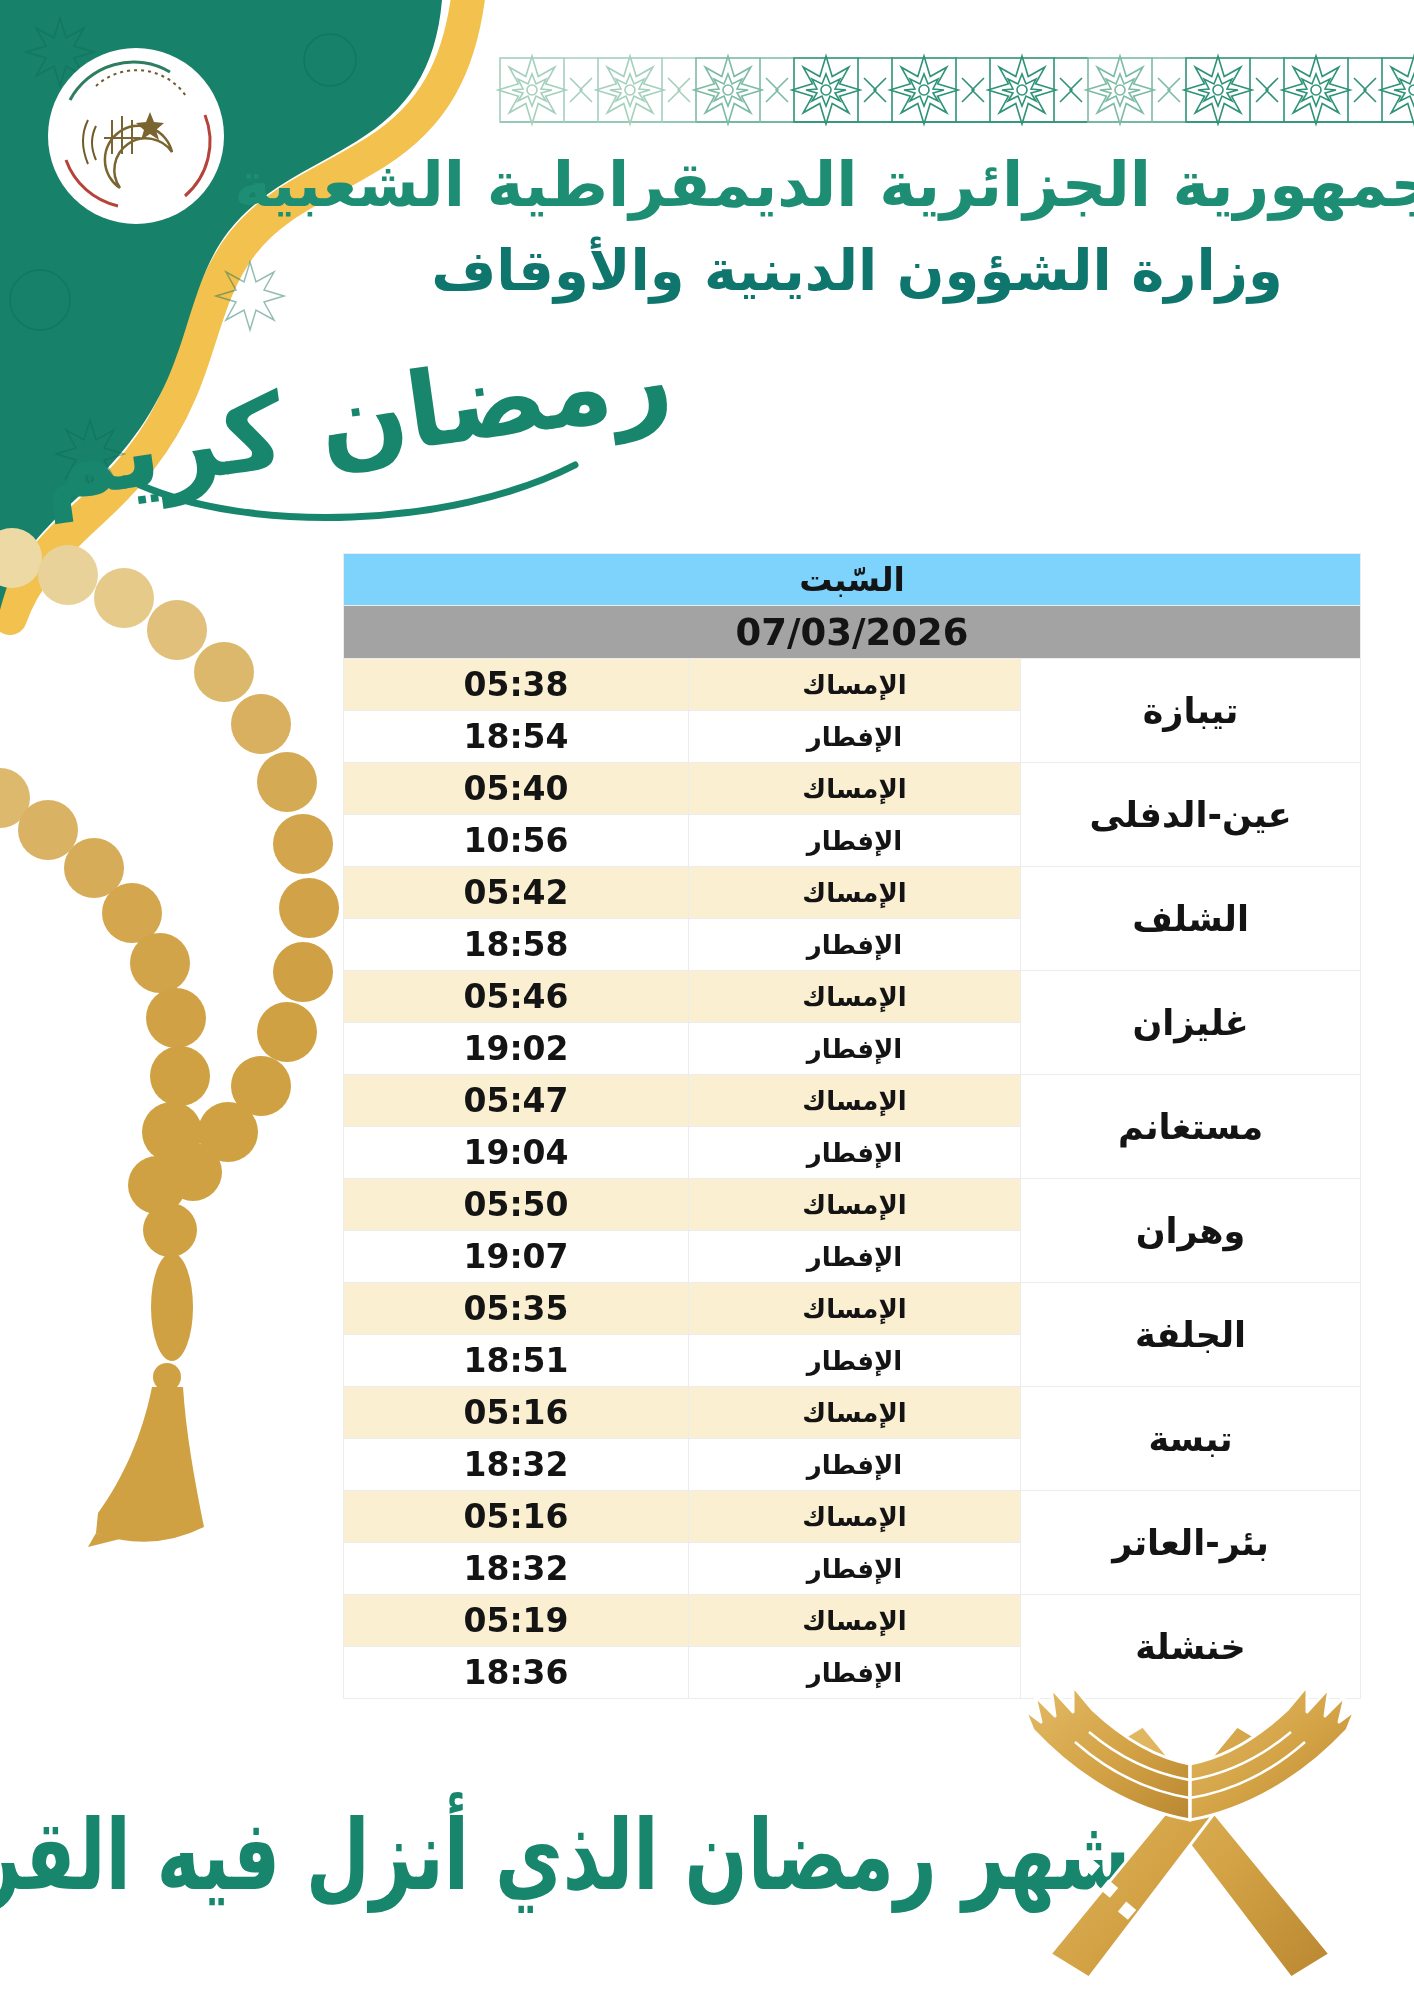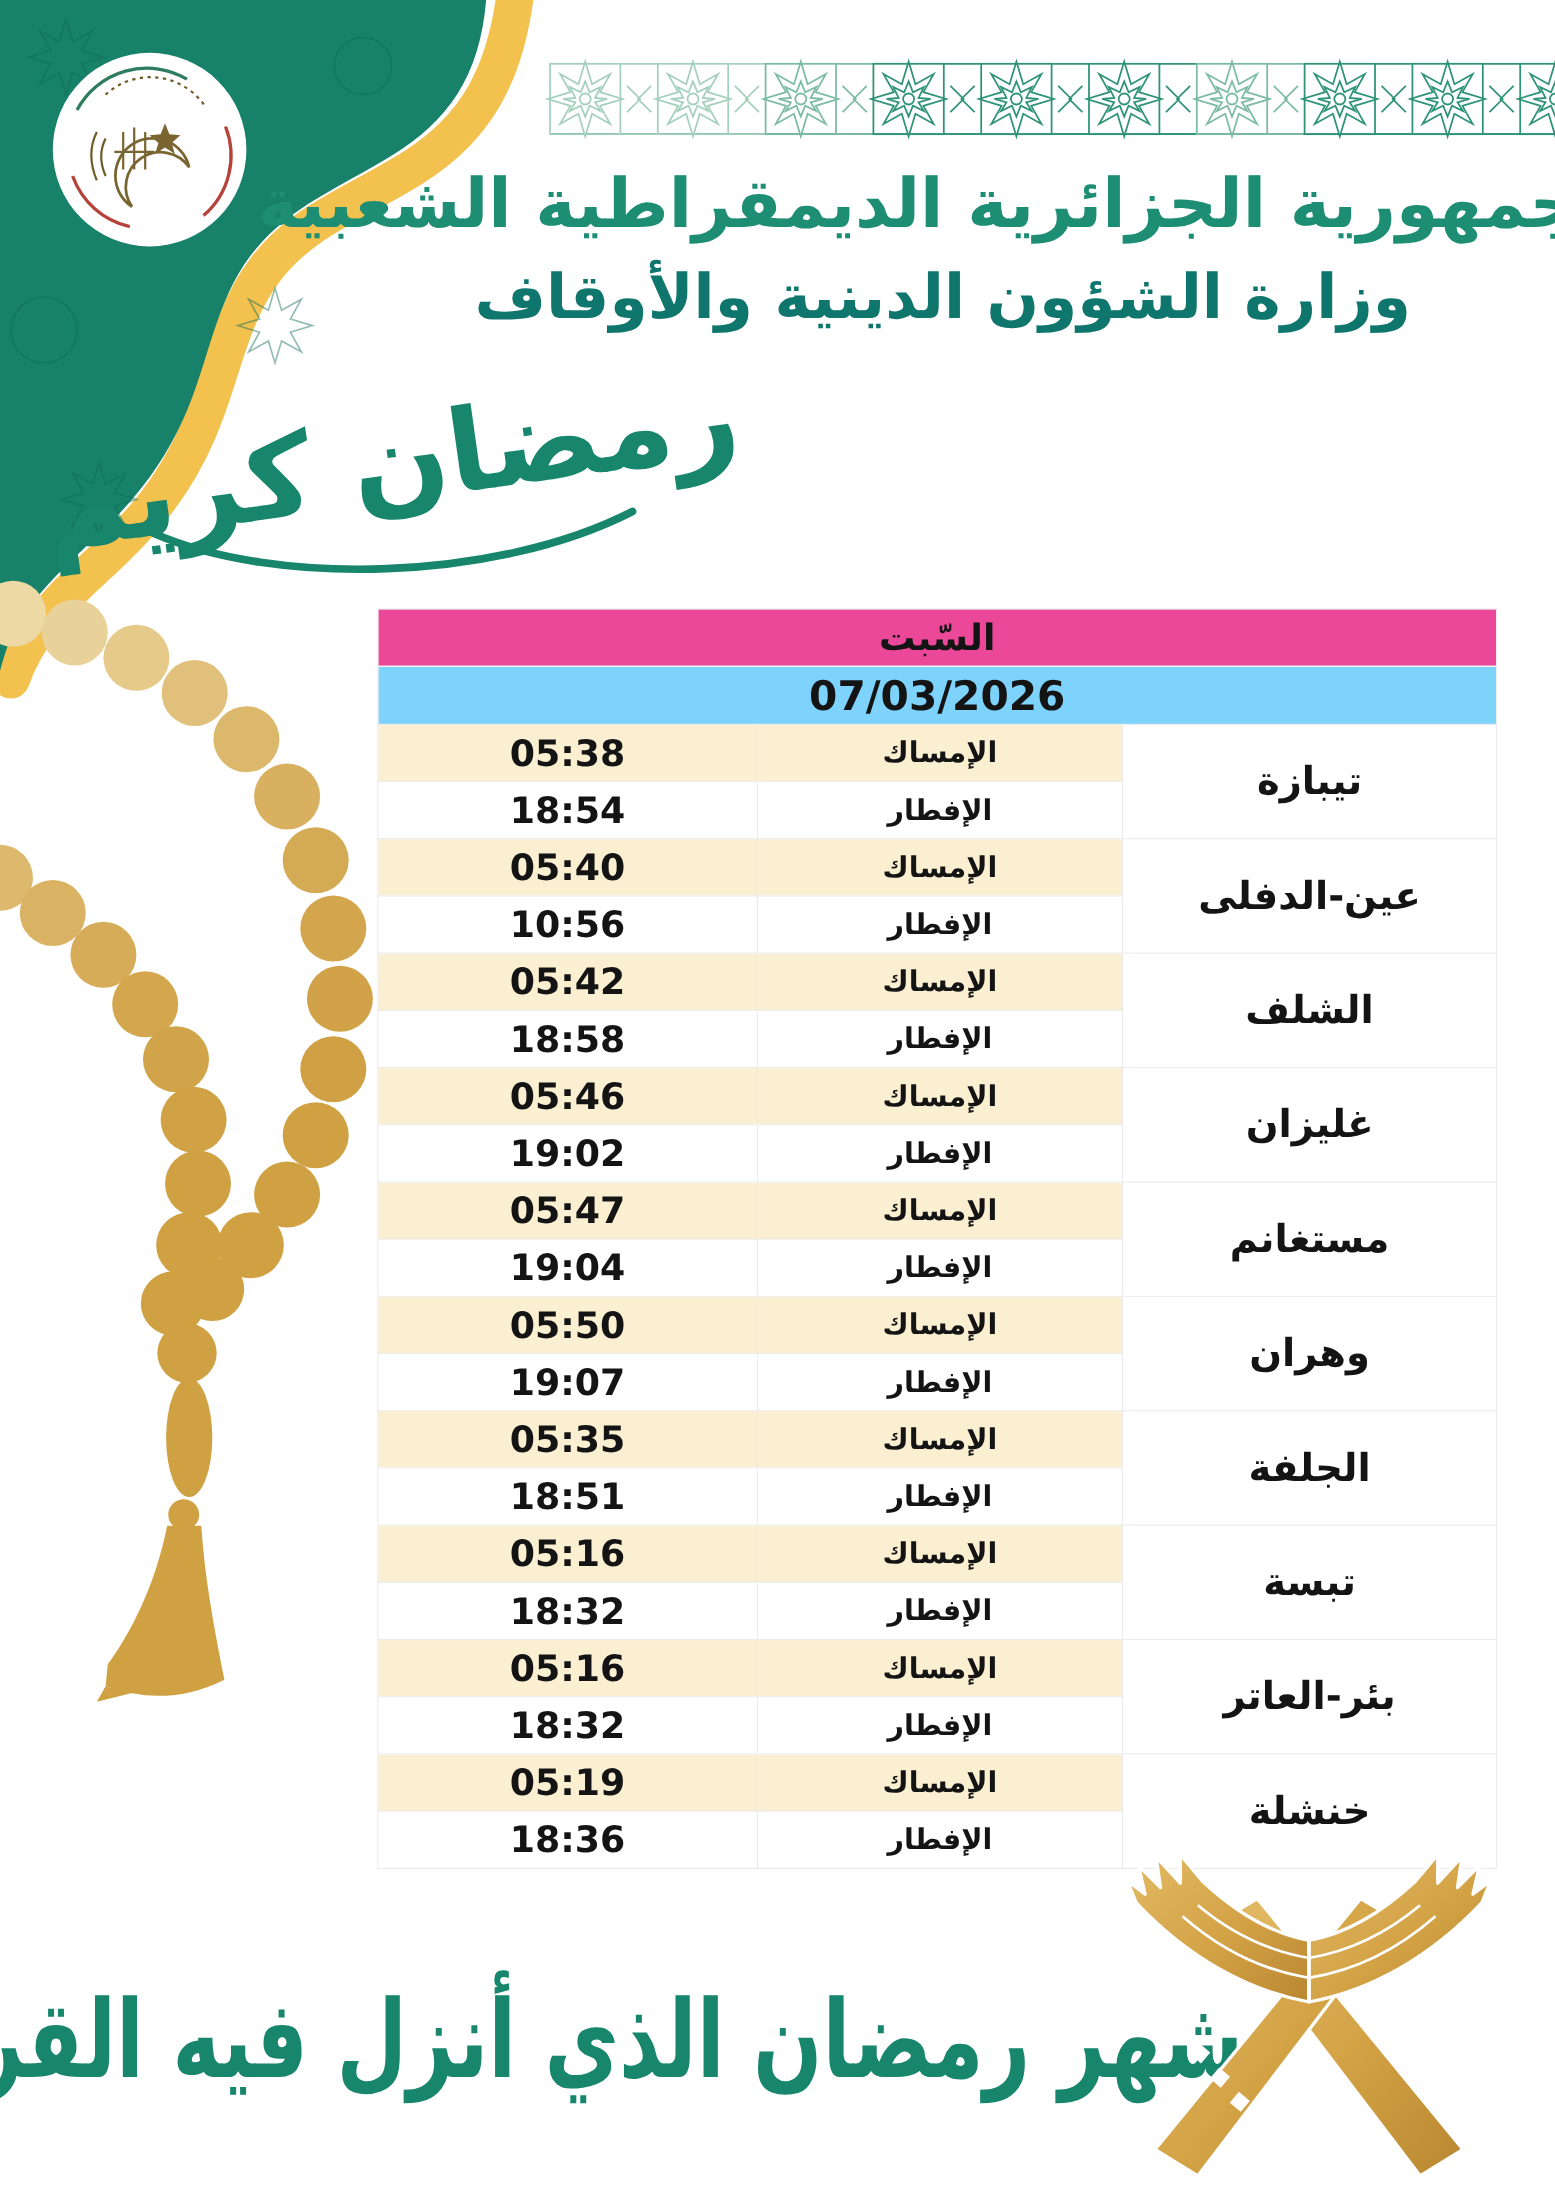--- a/index.html
+++ b/index.html
@@ -48,22 +48,22 @@
     border-collapse:collapse;table-layout:fixed;
     font-weight:bold;color:#141414;
   }
   .times-table td{
     border:1px solid #ececec;text-align:center;vertical-align:middle;
     overflow:hidden;
   }
   .col-city{width:340px;}
   .col-label{width:332px;}
   .col-time{width:345px;}
-  .day-cell{height:49px;background:#ec4899;font-size:33px;margin-left:24px;}
-  .date-cell{height:50px;background:#7dd3fc;font-size:37px;direction:ltr;margin-top:28px;}
+  .day-cell{height:49px;background:#7dd3fc;font-size:33px;margin-left:24px;}
+  .date-cell{height:50px;background:#a3a3a3;font-size:37px;direction:ltr;margin-top:28px;}
   .city-cell{background:#ffffff;font-size:35px;}
   .label-cell{font-size:26px;margin-left:47px;}
   .time-cell{font-size:33px;direction:ltr;}
   tr.row-imsak td.label-cell, tr.row-imsak td.time-cell{background:#faefd1;height:49px;}
   tr.row-iftar td.label-cell, tr.row-iftar td.time-cell{background:#ffffff;height:49px;}
   
   .verse{
     top:1750px;left:45px;width:930px;height:210px;
     display:flex;align-items:center;justify-content:center;
     font-size:74px;font-weight:bold;color:#17866c;white-space:nowrap;letter-spacing:-3px;

